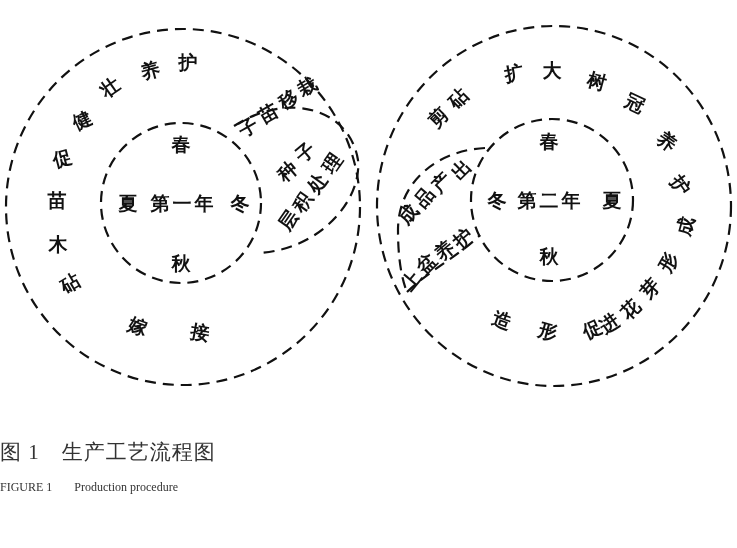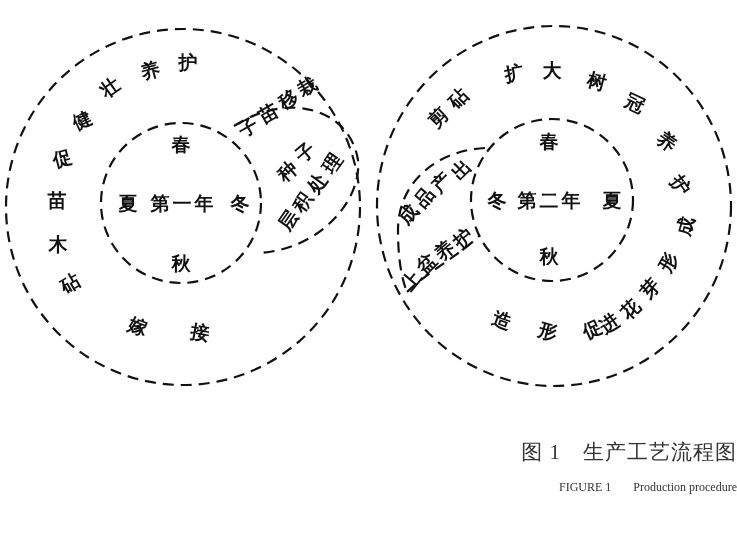--- a/index.html
+++ b/index.html
@@ -1,20 +1,20 @@
 <!DOCTYPE html>
 <html><head>
 <meta charset="utf-8">
 <style>
   html, body { margin: 0; padding: 0; background: #ffffff; }
   body { width: 737px; height: 548px; position: relative; overflow: hidden; font-family: "DejaVu Sans", sans-serif; }
   #diagram { position: absolute; left: 0; top: 0; width: 737px; height: 420px; }
   .ring { fill: none; stroke: #111; stroke-width: 2.2; stroke-dasharray: 11 7; }
   .lbl { font-family: "DejaVu Sans", sans-serif; font-size: 19px; font-weight: bold; fill: #111; text-anchor: middle; dominant-baseline: central; }
-  .caption { position: absolute; left: 0; width: 737px; text-align: right; color: #333; font-family: "Liberation Serif", "DejaVu Serif", serif; }
+  .caption { position: absolute; left: 0; width: 737px; text-align: left; color: #333; font-family: "Liberation Serif", "DejaVu Serif", serif; }
   #cap-cn { top: 438px; font-size: 21px; letter-spacing: 1px; }
   #cap-en { top: 480px; font-size: 12px; }
   .gap { display: inline-block; width: 22px; }
 </style>
 </head>
 <body>
 
 <svg id="diagram" viewBox="0 0 737 420" xmlns="http://www.w3.org/2000/svg">
 
   <g>

